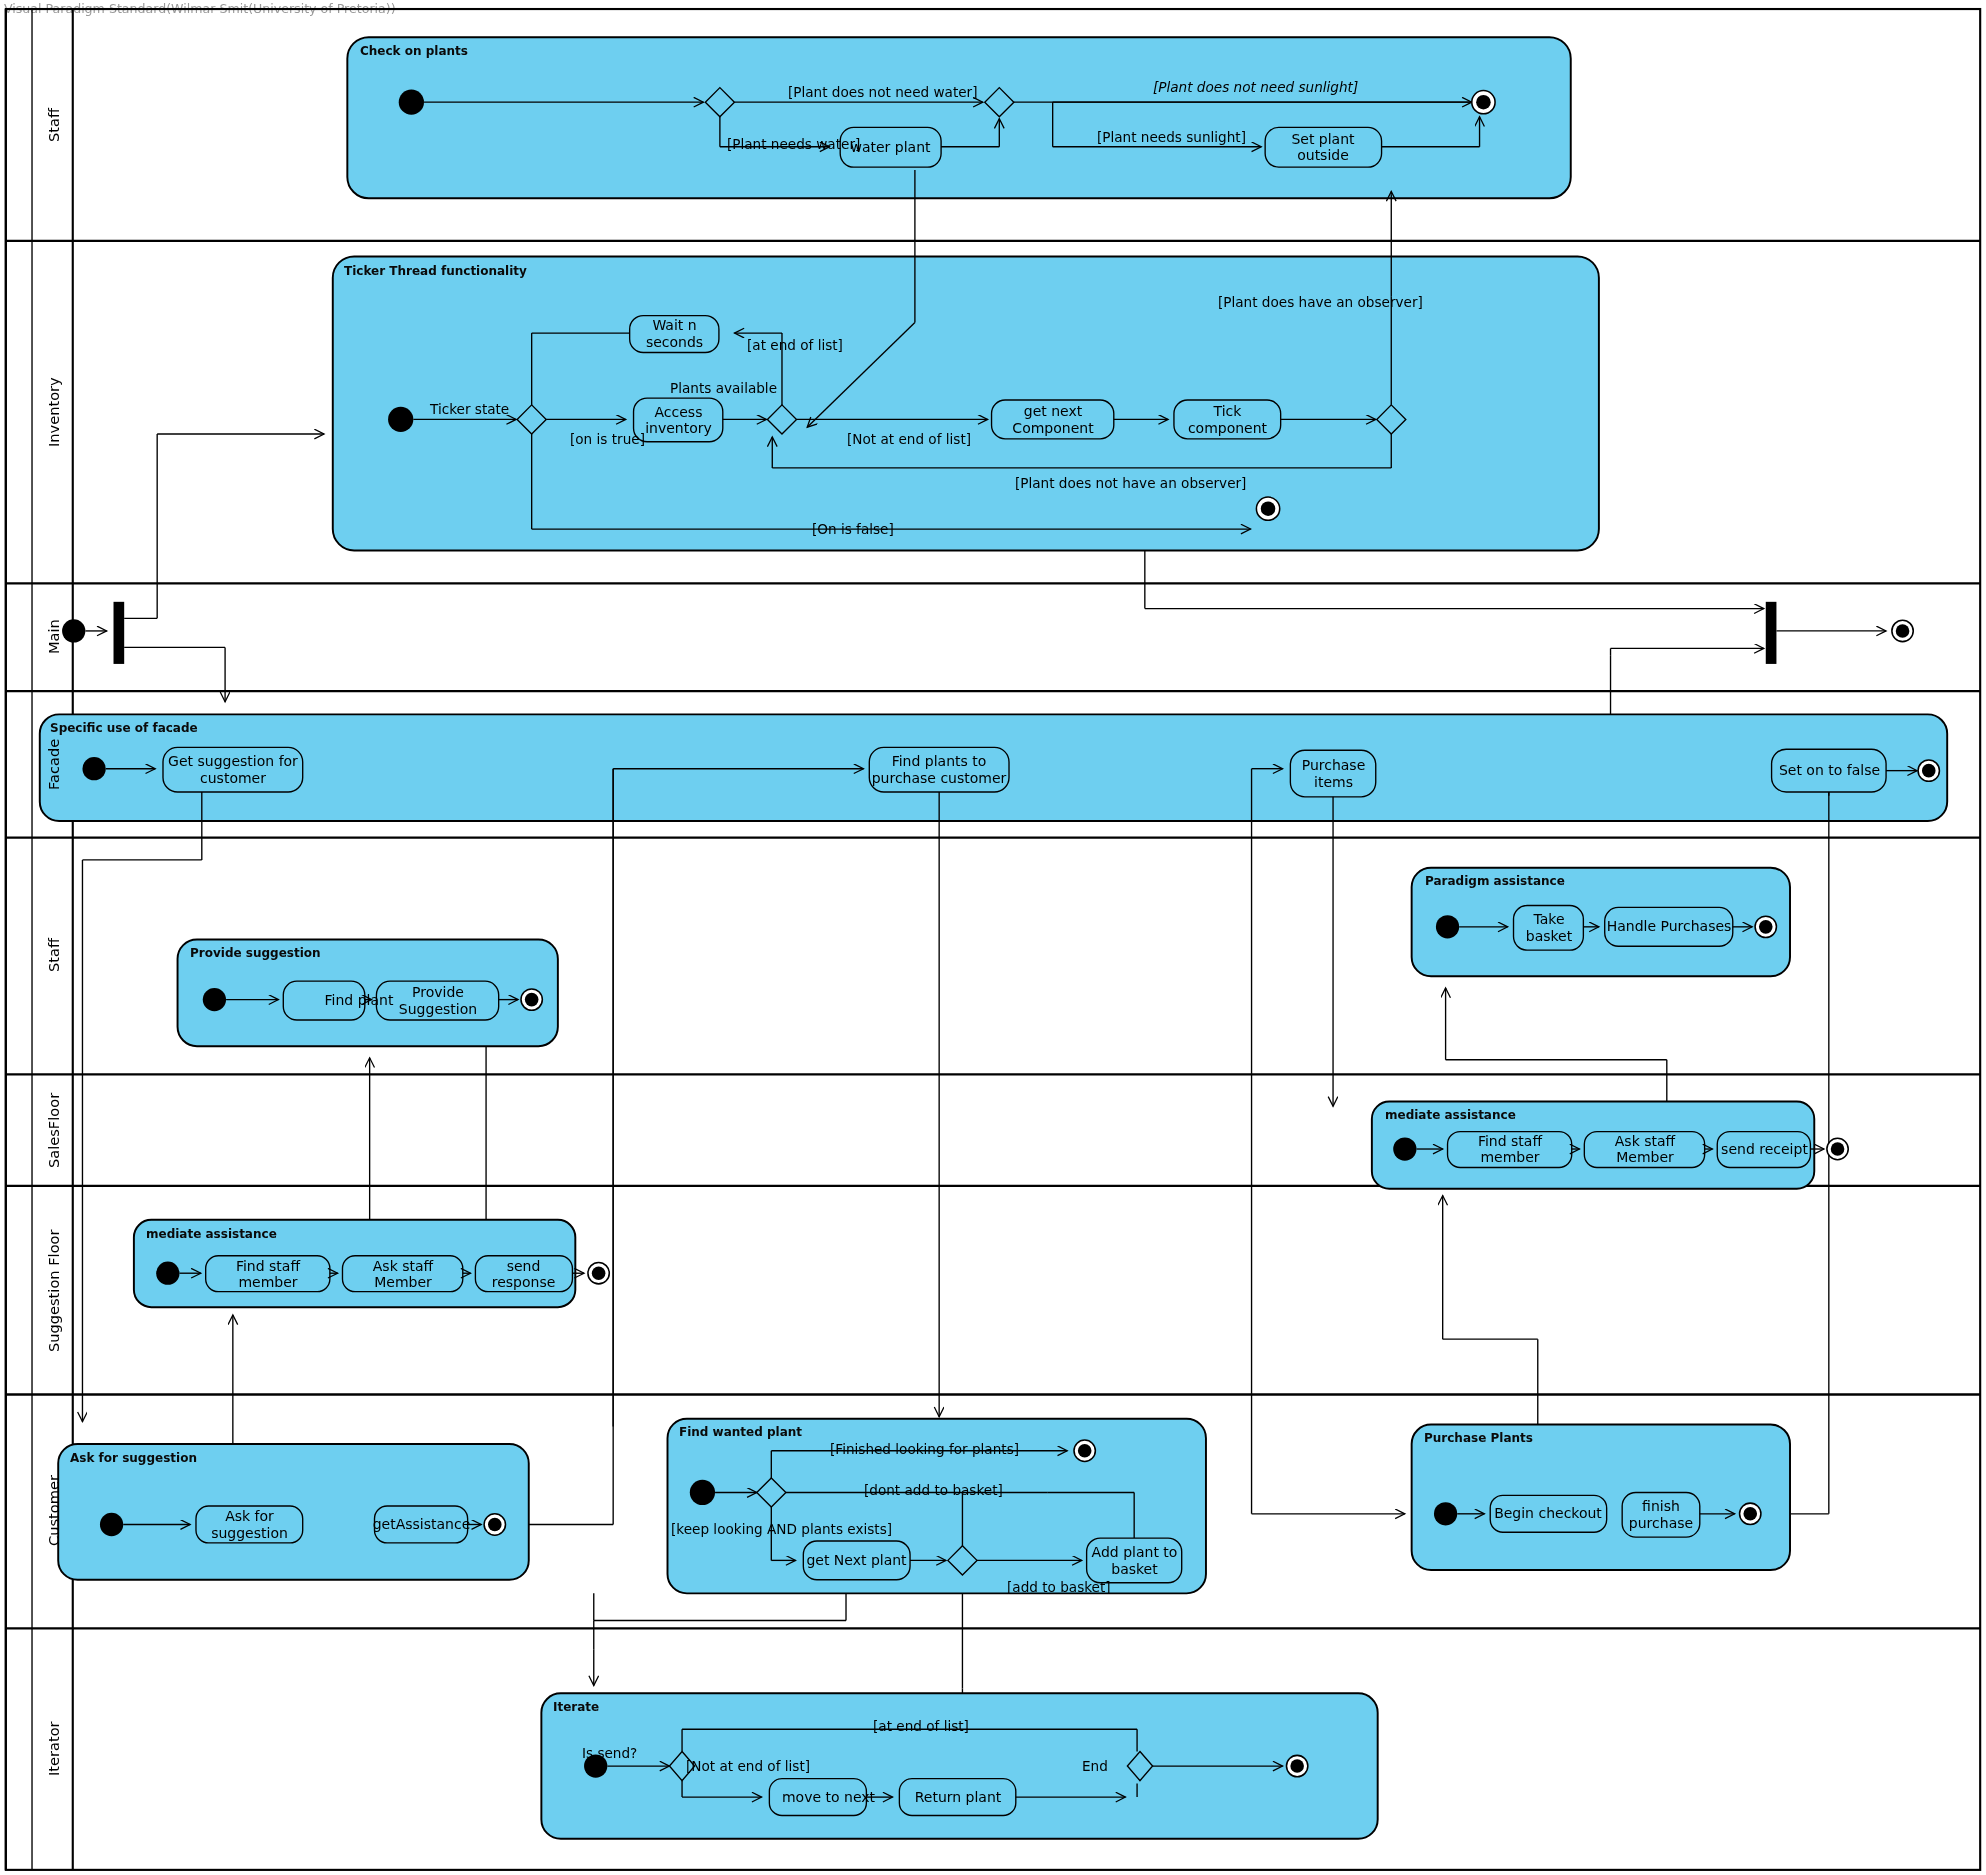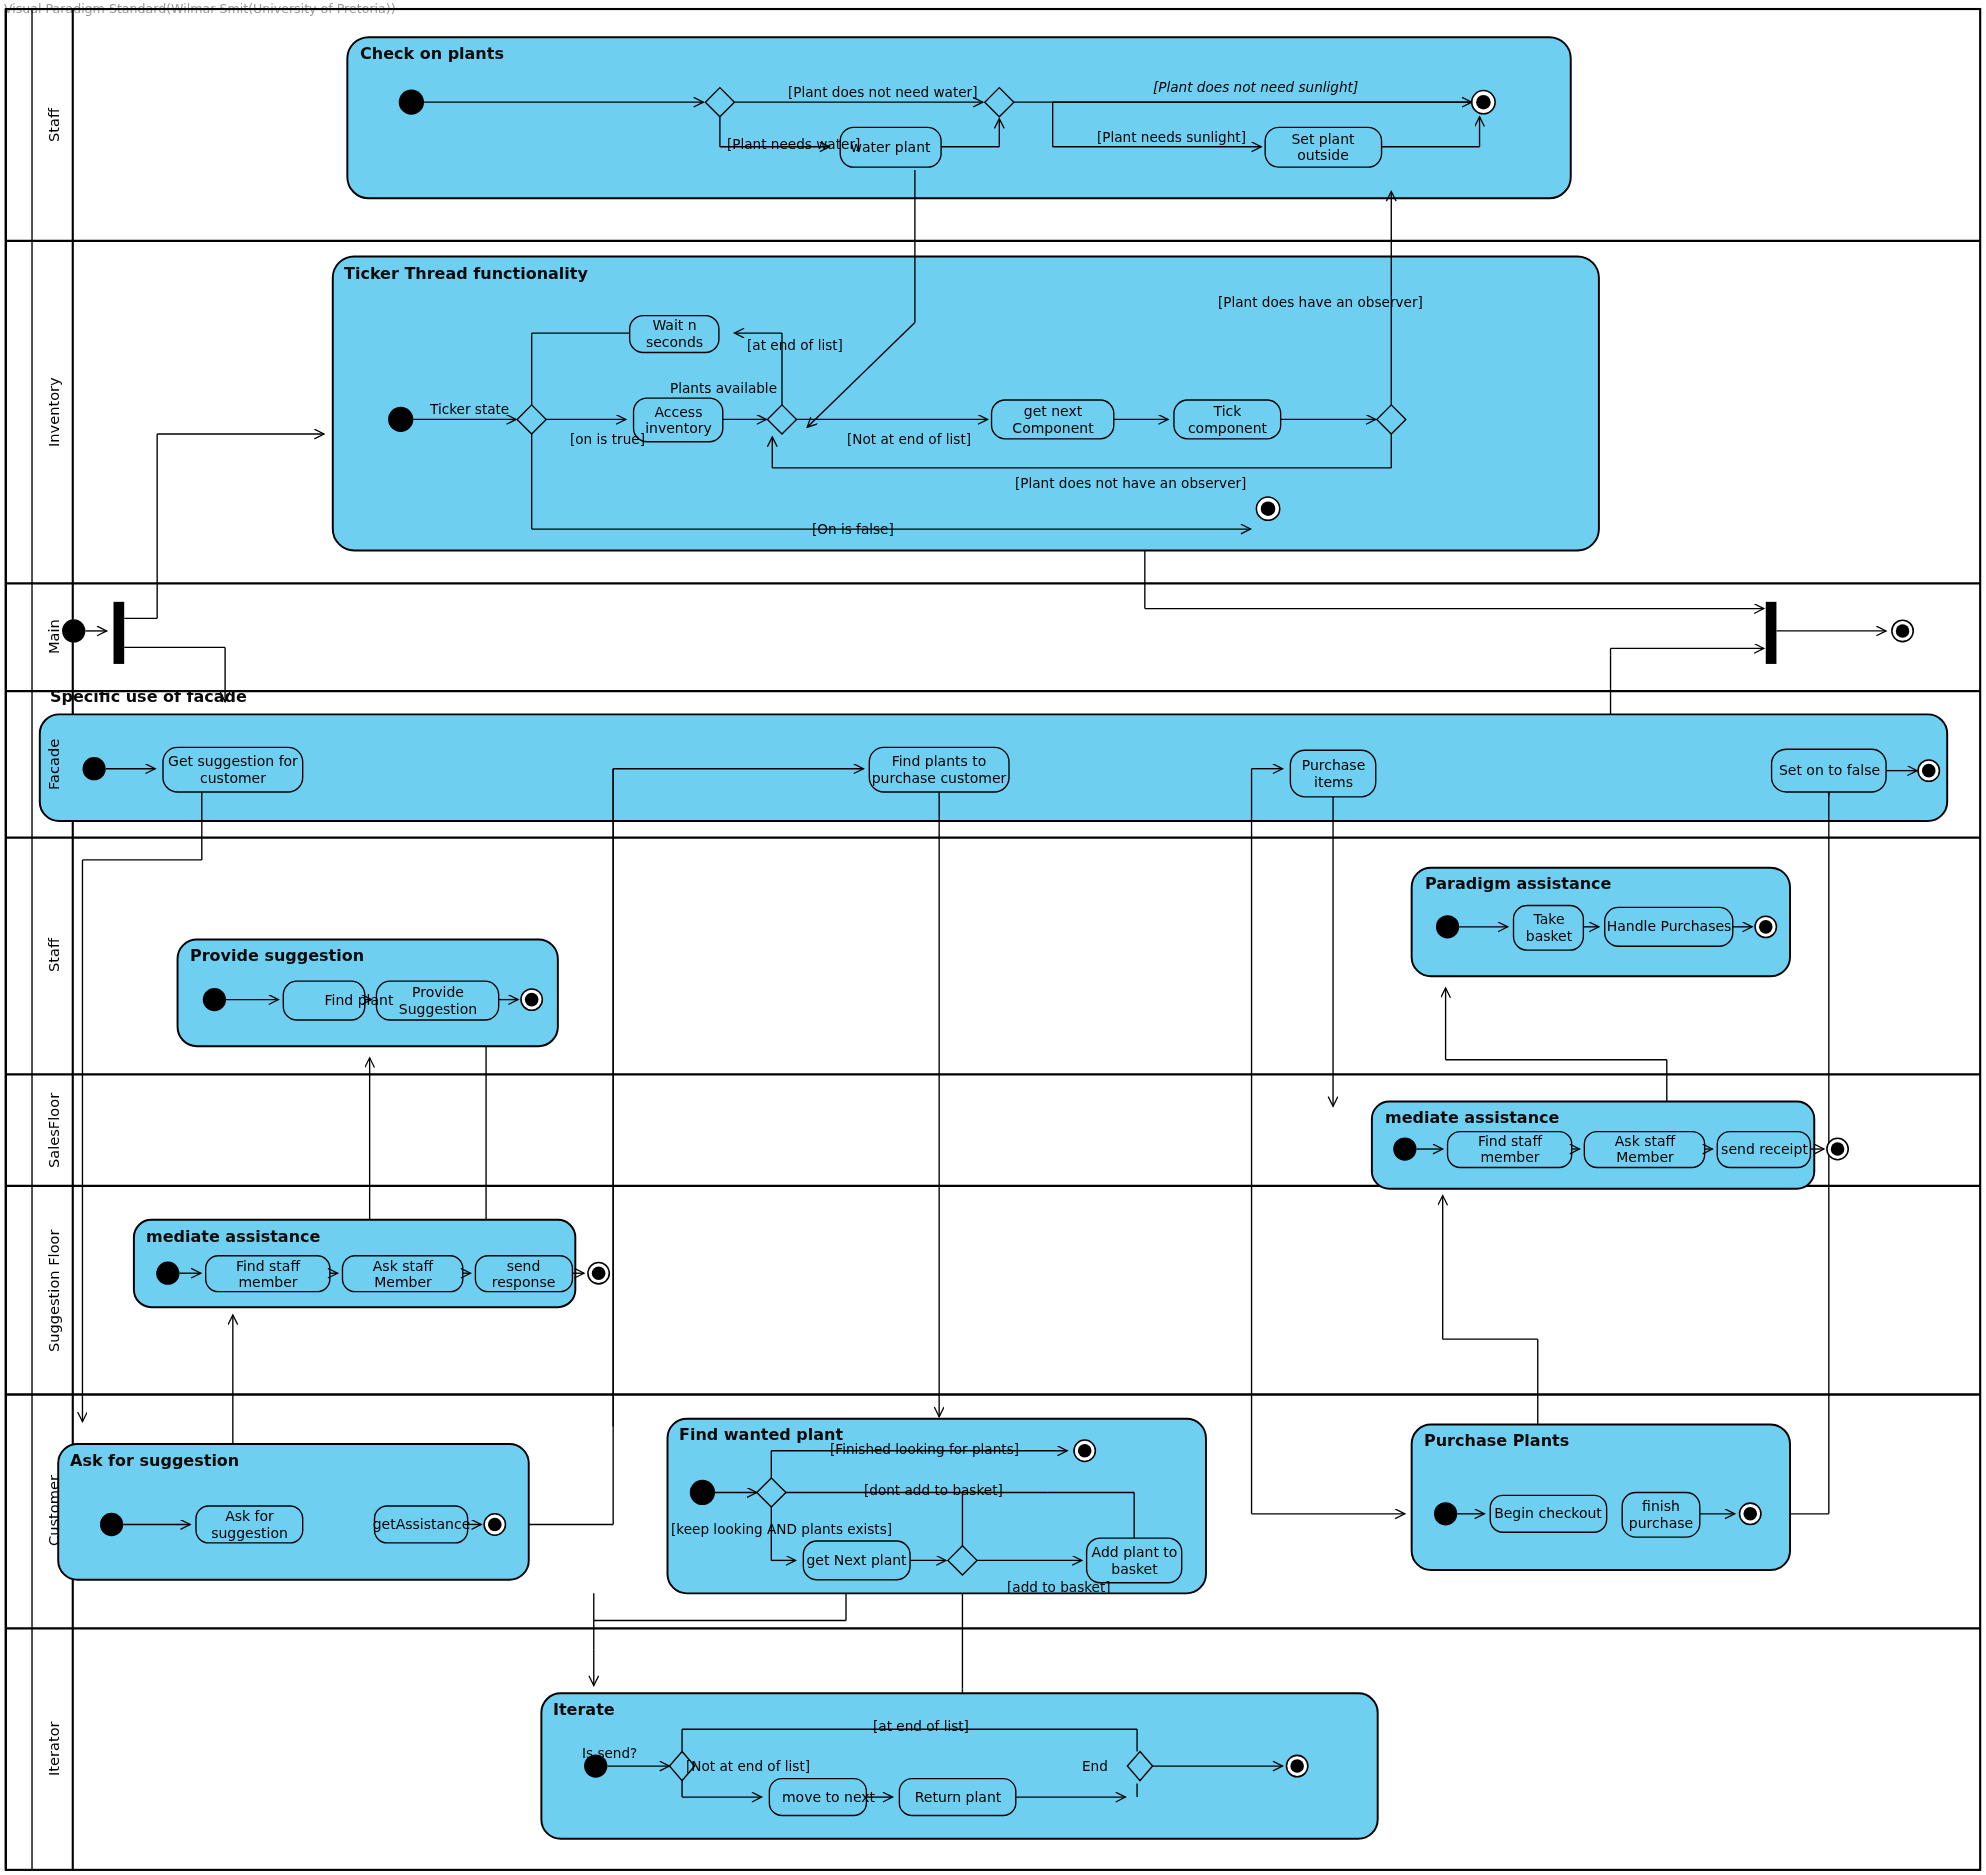--- a/index.html
+++ b/index.html
@@ -18,21 +18,21 @@
     display:flex;align-items:center;justify-content:center;
     white-space:nowrap;
     user-select:none;
   }
   .watermark{
     position:absolute;left:3.9px;top:1px;
     font-size:12.6px;color:#9a9a9a;white-space:nowrap;
     letter-spacing:0px;
   }
   .frame-title{
-    position:absolute;font-size:16px;font-weight:bold;color:#0a0a0a;white-space:nowrap;
+    position:absolute;font-size:12px;font-weight:bold;color:#0a0a0a;white-space:nowrap;
   }
   .act-label{
     position:absolute;font-size:14px;color:#000;text-align:center;
     line-height:1.15;white-space:pre-line;
     display:flex;align-items:center;justify-content:center;
   }
   .edge-label{
     position:absolute;font-size:13.6px;color:#000;white-space:nowrap;
   }
 </style>
@@ -388,21 +388,21 @@
   <div class="lane-label" style="left:35px;top:583px;width:37px;height:108px;">Main</div>
   <div class="lane-label" style="left:35px;top:691px;width:37px;height:147px;">Facade</div>
   <div class="lane-label" style="left:35px;top:837px;width:37px;height:237px;">Staff</div>
   <div class="lane-label" style="left:35px;top:1074px;width:37px;height:112px;">SalesFloor</div>
   <div class="lane-label" style="left:35px;top:1186px;width:37px;height:209px;">Suggestion Floor</div>
   <div class="lane-label" style="left:35px;top:1394px;width:37px;height:234px;">Customer</div>
   <div class="lane-label" style="left:35px;top:1628px;width:37px;height:242px;">Iterator</div>
 
   <div class="frame-title" style="left:360px;top:44px;">Check on plants</div>
   <div class="frame-title" style="left:344px;top:264px;">Ticker Thread functionality</div>
-  <div class="frame-title" style="left:50px;top:687px;">Specific use of facade</div>
+  <div class="frame-title" style="left:50px;top:721px;">Specific use of facade</div>
   <div class="frame-title" style="left:190px;top:946px;">Provide suggestion</div>
   <div class="frame-title" style="left:1425px;top:874px;">Paradigm assistance</div>
   <div class="frame-title" style="left:1385px;top:1108px;">mediate assistance</div>
   <div class="frame-title" style="left:146px;top:1227px;">mediate assistance</div>
   <div class="frame-title" style="left:70px;top:1451px;">Ask for suggestion</div>
   <div class="frame-title" style="left:679px;top:1425px;">Find wanted plant</div>
   <div class="frame-title" style="left:1424px;top:1431px;">Purchase Plants</div>
   <div class="frame-title" style="left:553px;top:1700px;">Iterate</div>
 
   <div class="act-label" style="left:840px;top:127px;width:101px;height:40px;">water plant</div>

